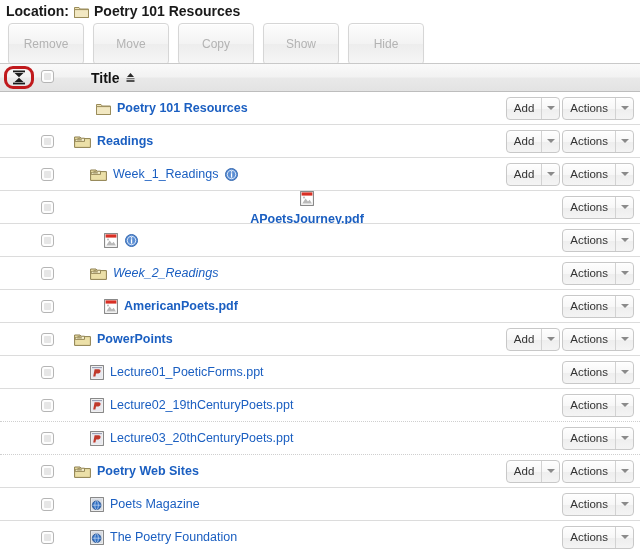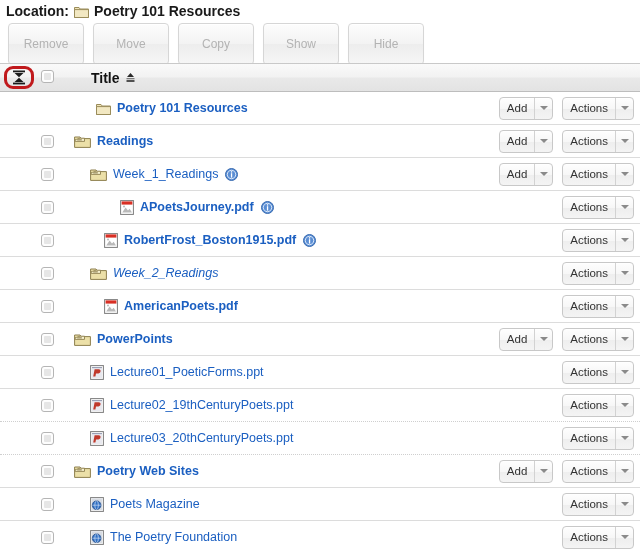--- a/index.html
+++ b/index.html
@@ -93,21 +93,21 @@
   }
   .title-cell .tname{
     color:#1b5fc1;text-decoration:none;white-space:nowrap;cursor:pointer;
   }
   .title-cell .tname.bold{font-weight:bold;}
   .info-ico{margin-left:1px;}
 
   
   .btns{
     position:absolute;right:6px;top:0;height:32px;
-    display:flex;align-items:center;justify-content:center;gap:9px;
+    display:flex;align-items:center;justify-content:center;gap:2px;
   }
   .split{
     display:flex;align-items:stretch;height:21px;
     border:1px solid #c8c8c8;border-radius:4px;overflow:hidden;
     background:linear-gradient(to bottom,#fefefe 0%,#f7f7f7 50%,#eeeeee 51%,#f4f4f4 100%);
     box-shadow:0 1px 0 rgba(255,255,255,.9) inset;
     cursor:pointer;
   }
   .split .lbl{
     display:flex;align-items:center;padding:0 7px;
@@ -275,21 +275,21 @@
               <span class="car">
                 <span class="caret"></span>
               </span>
             </div>
           </div>
         </div>
         <div class="row">
           <div class="cb-cell">
             <div class="cb"></div>
           </div>
-          <div class="title-cell" style="left: 120px;">
+          <div class="title-cell" style="left: 104px; flex-direction: column;">
             <span class="ico">
               <svg width="14" height="15" viewBox="0 0 14 15">
                 <rect x="0.6" y="0.6" width="12.8" height="13.8" fill="#ffffff" stroke="#7d7d7d" stroke-width="1"></rect>
                 <rect x="1.6" y="1.4" width="10.8" height="3.2" fill="#d93025"></rect>
                 <path d="M2.2 12.6 L5.6 7.4 L8 10.6 L9.6 8.8 L12 12.6 Z" fill="#b9b9b9"></path>
                 <circle cx="4" cy="6.4" r="1" fill="#b9b9b9"></circle>
               </svg>
             </span>
             <span class="tname bold">APoetsJourney.pdf</span>
             <span class="ico info-ico">
@@ -317,21 +317,20 @@
           </div>
           <div class="title-cell" style="left: 104px;">
             <span class="ico">
               <svg width="14" height="15" viewBox="0 0 14 15">
                 <rect x="0.6" y="0.6" width="12.8" height="13.8" fill="#ffffff" stroke="#7d7d7d" stroke-width="1"></rect>
                 <rect x="1.6" y="1.4" width="10.8" height="3.2" fill="#d93025"></rect>
                 <path d="M2.2 12.6 L5.6 7.4 L8 10.6 L9.6 8.8 L12 12.6 Z" fill="#b9b9b9"></path>
                 <circle cx="4" cy="6.4" r="1" fill="#b9b9b9"></circle>
               </svg>
             </span>
-            <span class="tname bold">RobertFrost_Boston1915.pdf</span>
             <span class="ico info-ico">
               <svg width="13" height="13" viewBox="0 0 13 13">
                 <circle cx="6.5" cy="6.5" r="6" fill="#5b8ed4" stroke="#3a6cb0" stroke-width="1"></circle>
                 <circle cx="6.5" cy="6.5" r="4.2" fill="none" stroke="#e8f0fb" stroke-width="0.9"></circle>
                 <rect x="5.9" y="3.2" width="1.3" height="1.4" fill="#ffffff"></rect>
                 <rect x="5.9" y="5.2" width="1.3" height="4.4" fill="#ffffff"></rect>
               </svg>
             </span>
           </div>
           <div class="btns">

